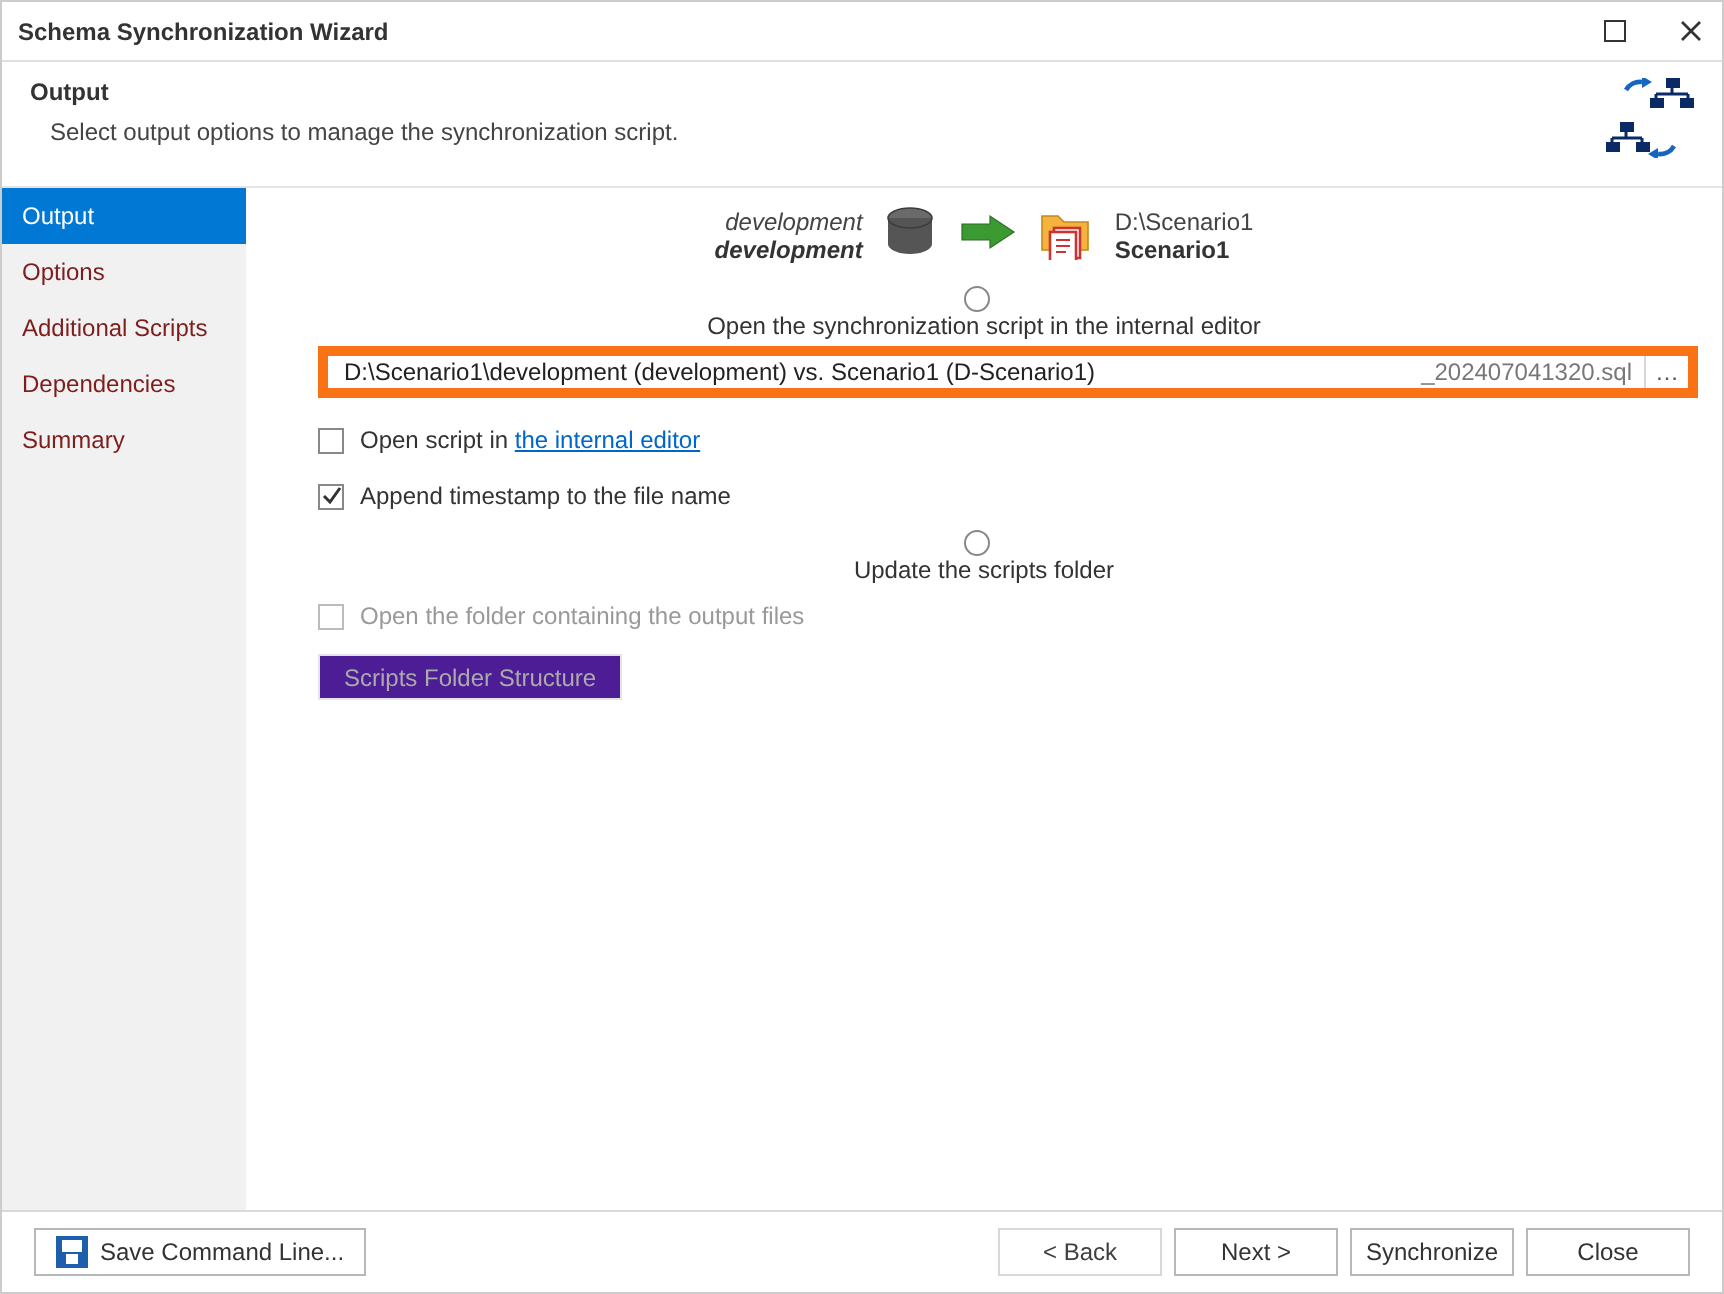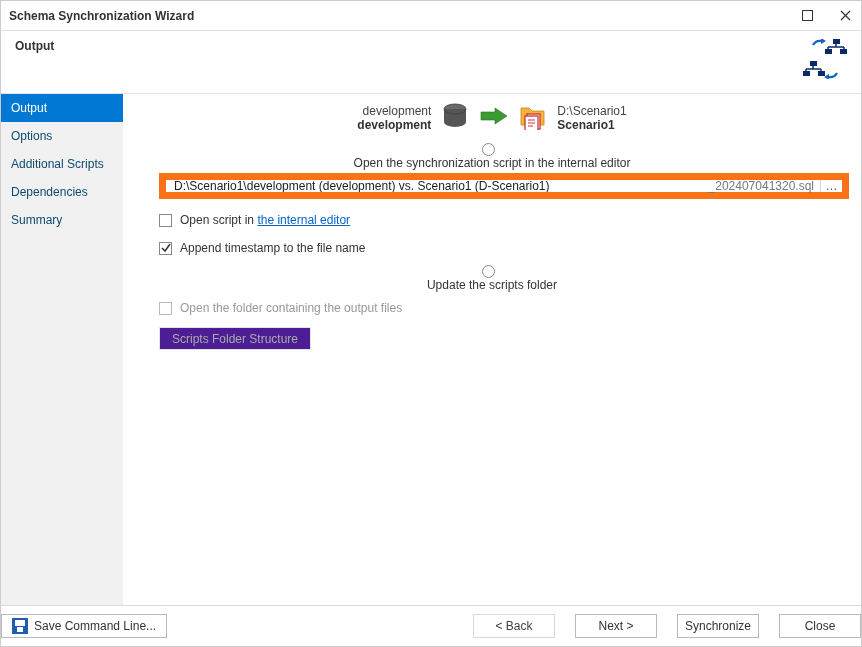--- a/index.html
+++ b/index.html
@@ -9,47 +9,47 @@
   .titlebar .title { flex:1; font-size:12px; font-weight:600; color:#333; }
   .titlebar .win-btns { display:flex; gap:22px; align-items:center; }
   .win-btn { width:16px; height:16px; display:flex; align-items:center; justify-content:center; cursor:default; }
   .header { padding:8px 14px 14px; border-bottom:1px solid #e4e4e4; display:flex; align-items:flex-start; }
   .header .htext { flex:1; }
   .header .htitle { font-weight:600; font-size:12px; margin-bottom:6px; }
   .header .hdesc { font-size:12px; color:#444; padding-left:10px; }
   .header .hicon { width:44px; height:40px; }
   .body { flex:1; display:flex; border-bottom:1px solid #d9d9d9; min-height:0; }
   .sidebar { width:122px; background:#f1f1f1; padding:0; }
-  .sidebar .item { height:28px; display:flex; align-items:center; padding:0 10px; cursor:default; font-size:12px; color:#0c4a6e; }
+  .sidebar .item { height:28px; display:flex; align-items:center; padding:0 10px; cursor:default; font-size:12px; color:#7f1d1d; }
   .sidebar .item.active { background:#0078d4; color:#fff; }
   .content { flex:1; padding:8px 12px 12px; overflow:hidden; }
   .srcdest { display:flex; justify-content:center; align-items:center; gap:10px; margin-bottom:10px; }
   .srcdest .col { display:flex; flex-direction:column; font-size:12px; }
-  .srcdest .col.left { text-align:right; }
+  .srcdest .col.left { text-align:right;font-style:italic; }
   .srcdest .path { color:#444; }
   .srcdest .name { font-weight:600; }
   .arrow { color:#318a2a; }
   .radio-row { display:flex; align-items:center; height:28px; margin-bottom:2px;flex-direction:column; }
   .radio { width:13px; height:13px; border:1px solid #888; border-radius:50%; margin-right:8px; display:flex; align-items:center; justify-content:center; }
   .radio.checked::after { content:""; width:5px; height:5px; background:#333; border-radius:50%; }
   .indent { margin-left:24px; }
-  .filepath-row { display:flex; height:26px; border:7px solid #f97316; margin-bottom:8px;justify-content:space-between; }
+  .filepath-row { display:flex; height:26px; border:5px solid #f97316; margin-bottom:8px;justify-content:space-between; }
   .filepath-row input { flex:1; border:none; outline:none; padding:0 8px; font-size:12px; font-family:inherit; color:#222; }
   .filepath-row .suffix { display:flex; align-items:center; padding:0 6px; color:#777; border-left:0; }
   .filepath-row .ellips { width:22px; display:flex; align-items:center; justify-content:center; border-left:1px solid #d7d7d7; color:#555; background:#fff; cursor:default; }
   .check-row { display:flex; align-items:center; height:26px; margin-bottom:2px; }
   .chk { width:13px; height:13px; border:1px solid #888; margin-right:8px; display:flex; align-items:center; justify-content:center; }
   .chk.checked svg { display:block; }
   .chk svg { display:none; }
   .check-row.disabled { color:#999; }
   .check-row.disabled .chk { border-color:#bbb; }
   a.link { color:#0066cc; text-decoration:underline; }
   .btn { height:23px; border:1px solid #cfcfcf; background:#4c1d95; display:inline-flex; align-items:center; padding:0 12px; font-size:12px; font-family:inherit; cursor:default; }
   .btn.disabled { color:#aaa; border-color:#e4e4e4; }
-  .footer { height:40px; display:flex; align-items:center; padding:0 0; gap:20px; }
+  .footer { height:40px; display:flex; align-items:center; padding:0 16px; gap:6px; }
   .footer .spacer { flex:1; }
   .footer .fbtn { min-width:82px; height:24px; border:1px solid #b8b8b8; background:#fff; display:flex; align-items:center; justify-content:center; font-size:12px; cursor:default; }
   .footer .fbtn.disabled { color:#404040; border-color:#d8d8d8; }
   .save-icon { width:16px; height:16px; background:#1f5dad; position:relative; margin-right:6px; }
   .save-icon::before { content:""; position:absolute; left:3px; top:2px; width:10px; height:6px; background:#fff; }
   .save-icon::after { content:""; position:absolute; left:5px; bottom:2px; width:6px; height:5px; background:#fff; }
 </style>
 </head>
 <body>
 
@@ -68,20 +68,21 @@
             <line x1="1" y1="1" x2="10" y2="10" stroke="#333" stroke-width="1.3"></line>
             <line x1="10" y1="1" x2="1" y2="10" stroke="#333" stroke-width="1.3"></line>
           </svg>
       </div>
     </div>
   </div>
 
   <div class="header">
     <div class="htext">
       <div class="htitle">Output</div>
+      <div class="hdesc">Select output options to manage the synchronization script.</div>
     </div>
     <div class="hicon">
       <svg width="44" height="40" viewBox="0 0 44 40">
         <g fill="#0a2a66">
           <rect x="30" y="0" width="7" height="5"></rect>
             <rect x="22" y="10" width="7" height="5"></rect>
             <rect x="37" y="10" width="7" height="5"></rect>
           <line x1="33" y1="5" x2="33" y2="8" stroke="#0a2a66" stroke-width="1.5"></line>
             <line x1="25" y1="8" x2="41" y2="8" stroke="#0a2a66" stroke-width="1.5"></line>
             <line x1="25" y1="8" x2="25" y2="10" stroke="#0a2a66" stroke-width="1.5"></line>

